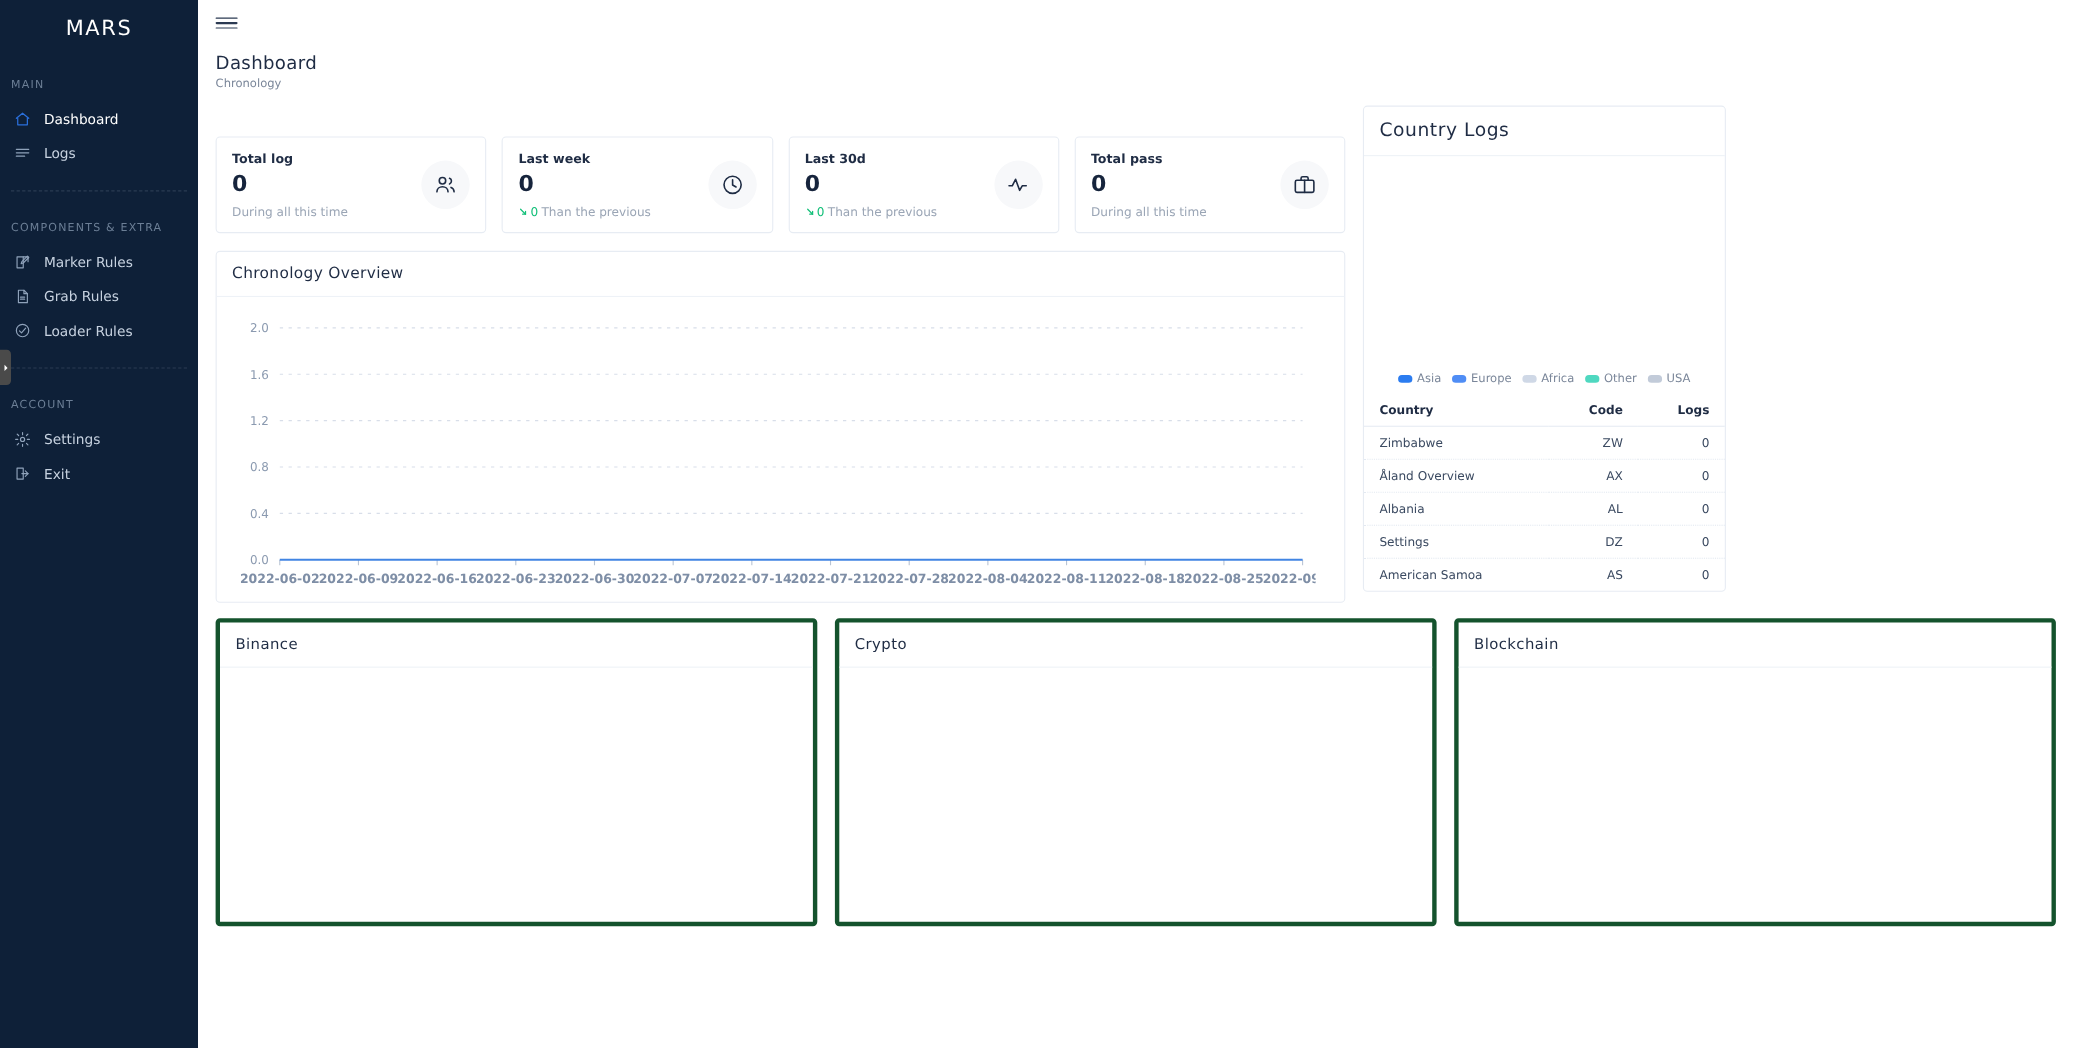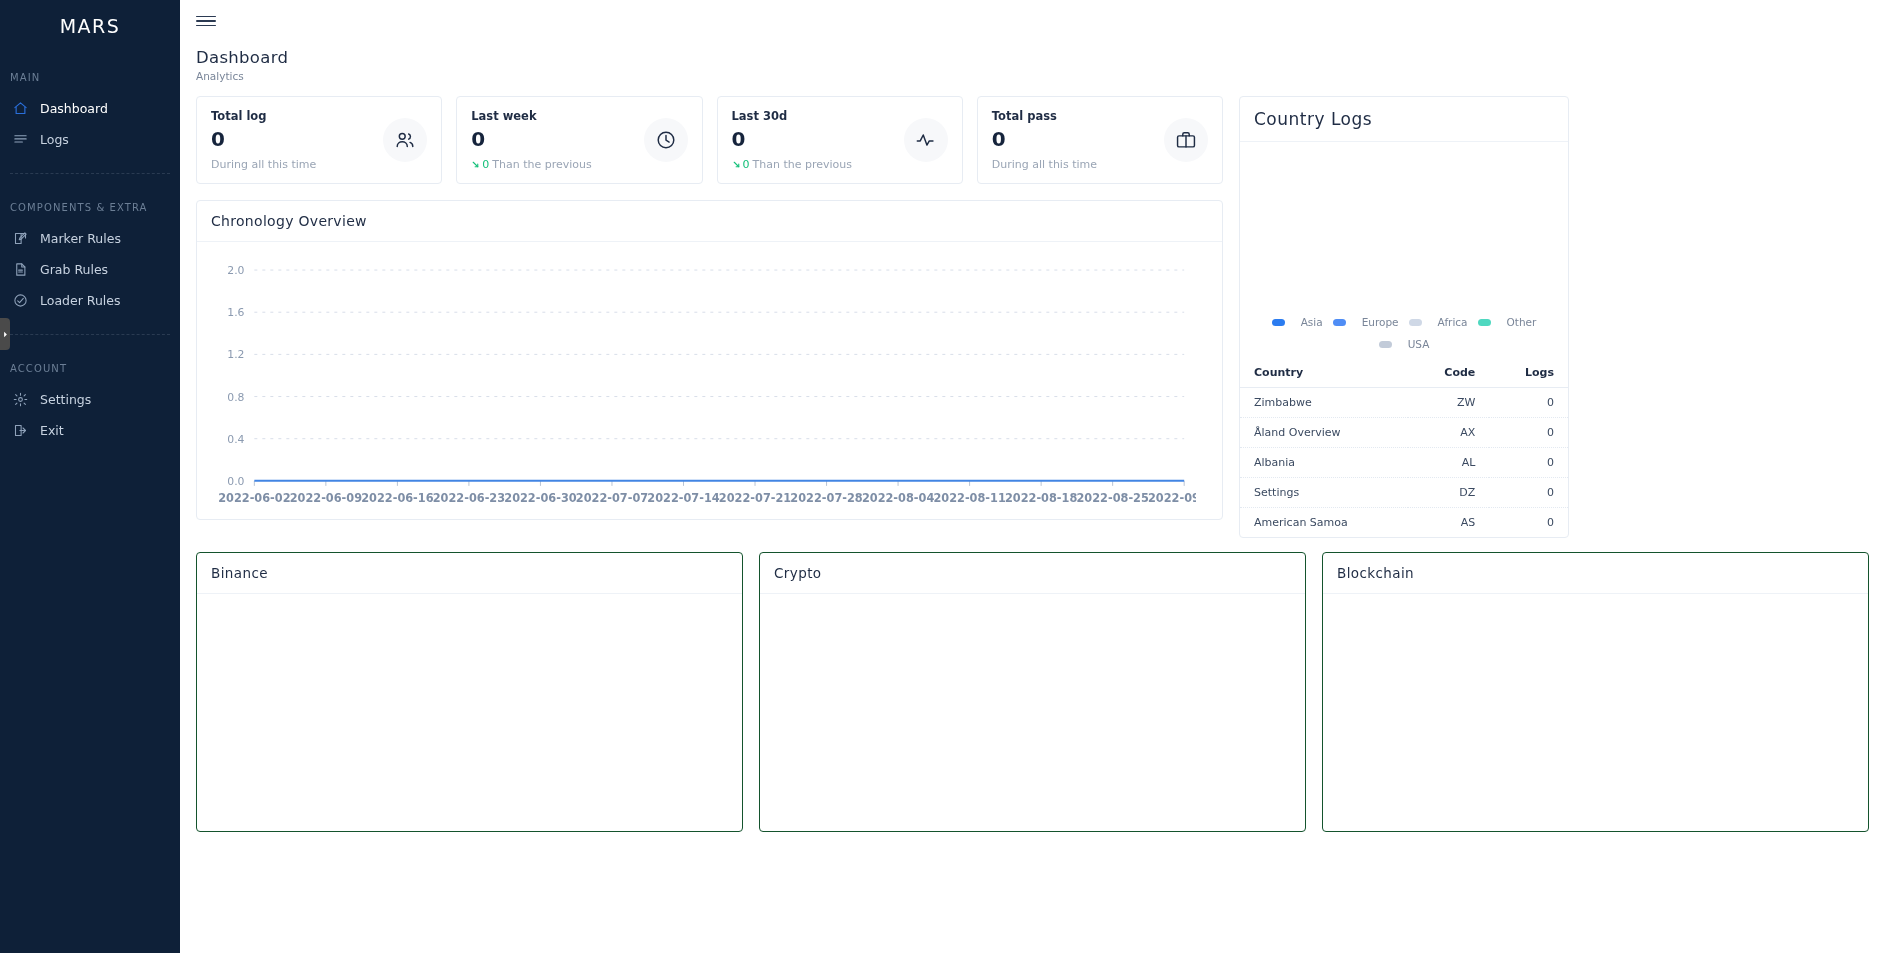--- a/index.html
+++ b/index.html
@@ -62,21 +62,21 @@
   .hamburger span { display: block; height: 1.6px; background: #2b3a52; border-radius: 1px; }
 
   .page-head { padding: 6px 0 0 16px; }
   .page-title { font-size: 16.5px; color: #1f2c44; letter-spacing: .3px; font-weight: 400; }
   .page-sub { font-size: 10.5px; color: #7a8699; margin-top: 3px; }
 
   .content { padding: 14px 16px 0 16px; }
 
   
   .row-main { display: flex; gap: 16px; align-items: flex-start; }
-  .col-left { width: 1027px; flex: 0 0 1027px; }
+  .col-left { width: 1027px; flex: 0 0 1027px; margin-top: 28px; }
   .col-right { width: 330px; flex: 0 0 330px; }
 
   
   .stats { display: flex; gap: 14px; }
   .stat-card {
     flex: 1 1 0; height: 88px;
     background: #fff; border: 1px solid #e7ecf3; border-radius: 4px;
     padding: 12px 14px; position: relative; overflow: hidden;
   }
   .stat-label { font-size: 11.5px; color: #1f2c44; font-weight: bold; }
@@ -101,36 +101,36 @@
   .chart-svg { width: 100%; height: 100%; display: block; }
 
   
   .country-card { height: 442px; display: flex; flex-direction: column; }
   .country-head { padding: 12px 14px; font-size: 17px; color: #1f2c44; letter-spacing: .5px; border-bottom: 1px solid #eef2f7; }
   .donut-area { height: 222px; position: relative; }
   .legend {
     display: flex; justify-content: center; align-items: center; gap: 10px;
     padding: 4px 6px 10px 6px; flex-wrap: wrap;
   }
-  .legend-item { display: flex; align-items: center; gap: 16px; font-size: 10.5px; color: #7a8699; }
+  .legend-item { display: flex; align-items: center; gap: 4px; font-size: 10.5px; color: #7a8699; }
   .legend-swatch { width: 13px; height: 7px; border-radius: 4px; display: block; }
   .ctable { width: 100%; border-collapse: collapse; font-size: 11px; }
   .ctable th {
     text-align: left; color: #1f2c44; font-weight: bold; font-size: 11px;
     padding: 6px 14px 8px 14px; border-bottom: 1px solid #e7ecf3;
   }
   .ctable th.r, .ctable td.r { text-align: right; }
   .ctable td {
     color: #3b4a61; padding: 8px 14px; border-bottom: 1px dotted #e3e9f1;
   }
   .ctable tr:last-child td { border-bottom: none; }
 
   
   .row-bottom { display: flex; gap: 16px; margin-top: 14px; }
-  .bottom-card { flex: 1 1 0; height: 280px; background: #fff; border: 1px solid #14532d; border-radius: 4px; }
+  .bottom-card { flex: 1 1 0; height: 280px; background: #fff; border: 4px solid #14532d; border-radius: 4px; }
   .bottom-card .card-head { border-bottom: 1px solid #eef2f7; font-size: 13.5px; letter-spacing: .4px; }
   .bottom-body { height: 232px; }
 </style>
 </head>
 <body>
 
 <div class="app">
 
   <aside class="sidebar">
     <div class="brand">MARS</div>
@@ -232,21 +232,21 @@
     <div class="topbar">
       <div class="hamburger">
         <span></span>
           <span></span>
           <span></span>
       </div>
     </div>
 
     <div class="page-head">
       <div class="page-title">Dashboard</div>
-      <div class="page-sub">Analytics</div>
+      <div class="page-sub">Chronology</div>
     </div>
 
     <div class="content">
       <div class="row-main">
 
         <div class="col-left">
 
           <div class="stats">
 
             <div class="stat-card">

